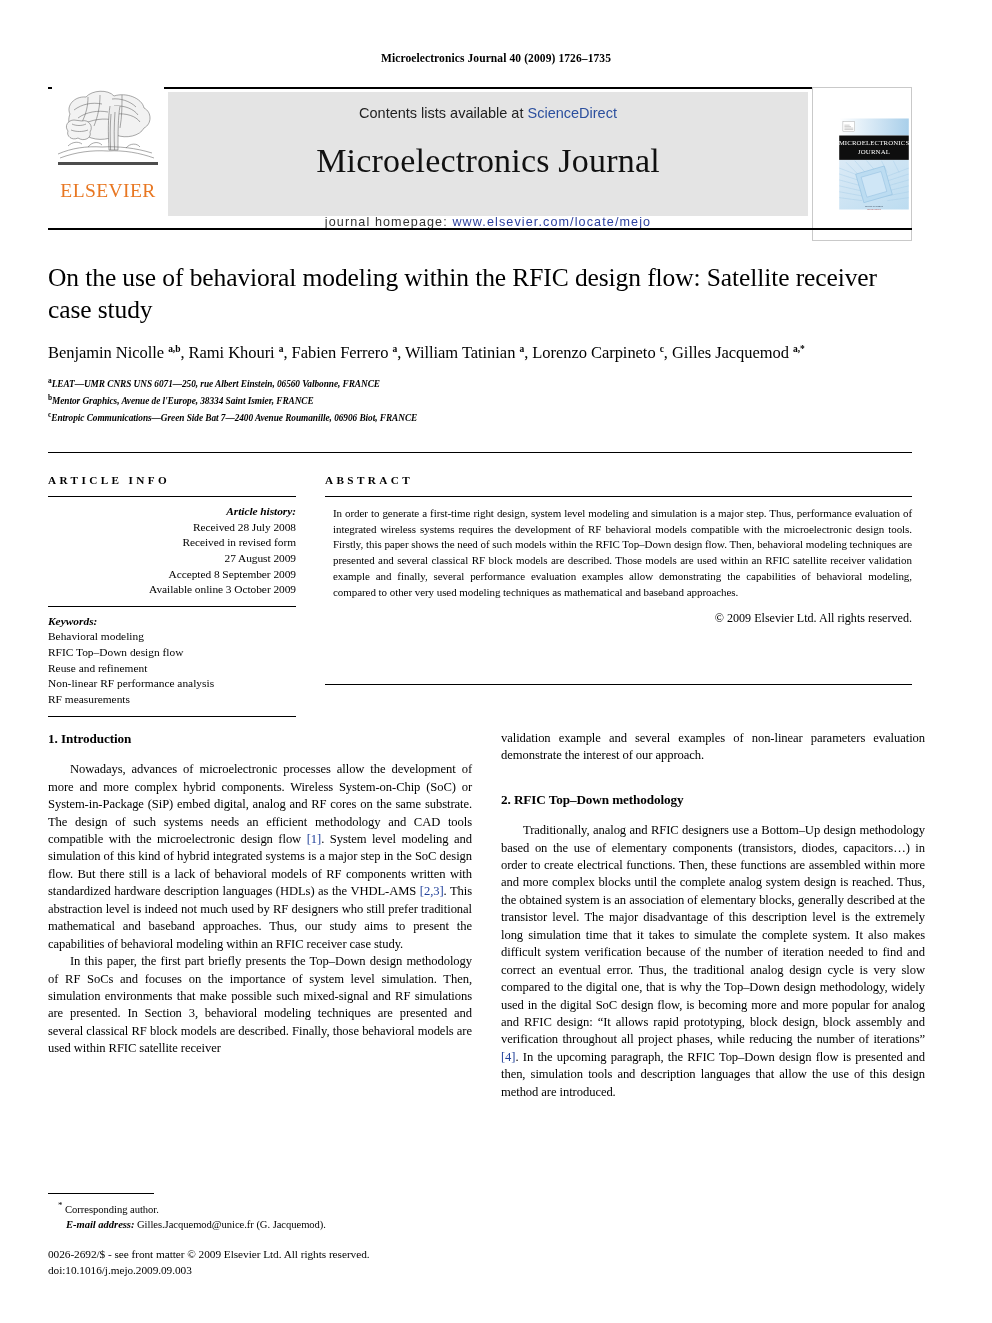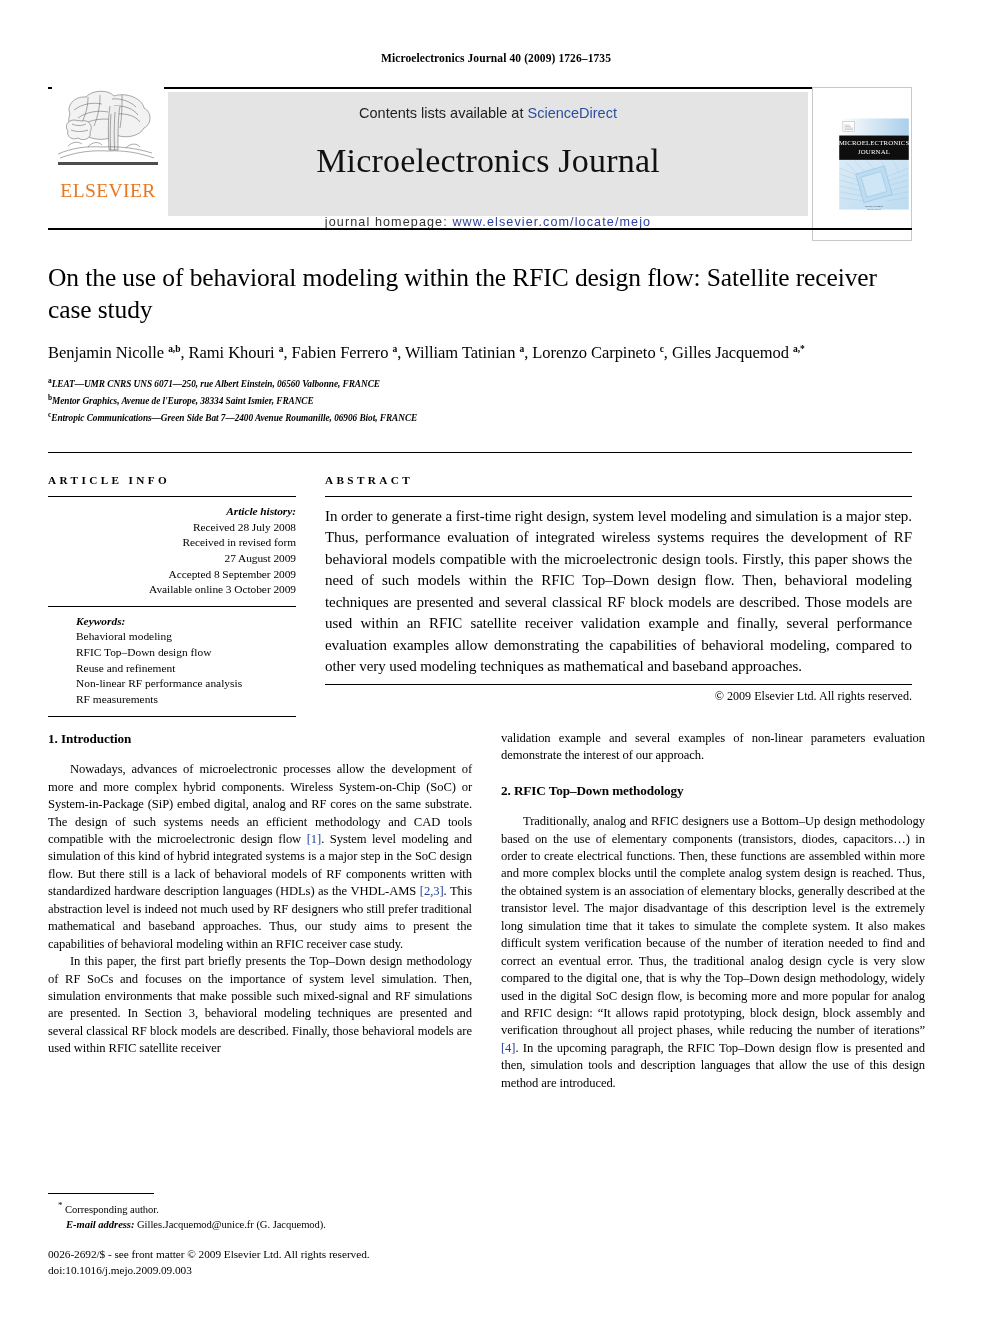--- a/index.html
+++ b/index.html
@@ -150,29 +150,30 @@
     font-weight: bold;
     letter-spacing: 3.4px;
     margin: 0 0 10px 0;
   }
   .hr-thin { border-top: 1.1px solid #000; width: 100%; }
 
   .info-group { padding-top: 7px; font-size: 11.4px; line-height: 1.37; }
   .info-label { font-style: italic; font-weight: bold; }
   .info-group div { letter-spacing: -.05px; text-align: right; }
   .info-sep { margin-top: 8px; border-top: 1.1px solid #000; }
-  .kw-group { padding-top: 7px; font-size: 11.4px; line-height: 1.37; margin-left: 28px; }
+  .kw-group { padding-top: 7px; font-size: 11.4px; line-height: 1.37; }
   .kw-sep { margin-top: 8px; border-top: 1.1px solid #000; }
 
   .abstract-text {
     padding-top: 9px;
-    font-size: 15px;
+    font-size: 11px;
     line-height: 1.43;
     text-align: justify;
     letter-spacing: -.06px;
+    margin-left: 8px;
   }
   .copyright {
     margin-top: 11px;
     text-align: right;
     font-size: 12.1px;
   }
 
   .rule-band-bottom {
     position: absolute;
     top: 684px; left: 325px; width: 587px;
@@ -192,21 +193,21 @@
   .col-left { left: 48px; }
   .col-right { left: 501px; }
 
   .body-head {
     font-size: 13.2px;
     font-weight: bold;
     margin: 0 0 13px 0;
     text-align: left;
     letter-spacing: -.1px;
   }
-  .body-head.second { margin-top: 17px; }
+  .body-head.second { margin-top: 26px; }
   .para { margin: 0; text-indent: 22px; }
   .para + .para { margin-top: 0; }
   .ref { color: #20409a; }
 
   
   .foot-rule {
     position: absolute;
     left: 48px; top: 1193px; width: 106px;
     border-top: 1px solid #000;
   }

